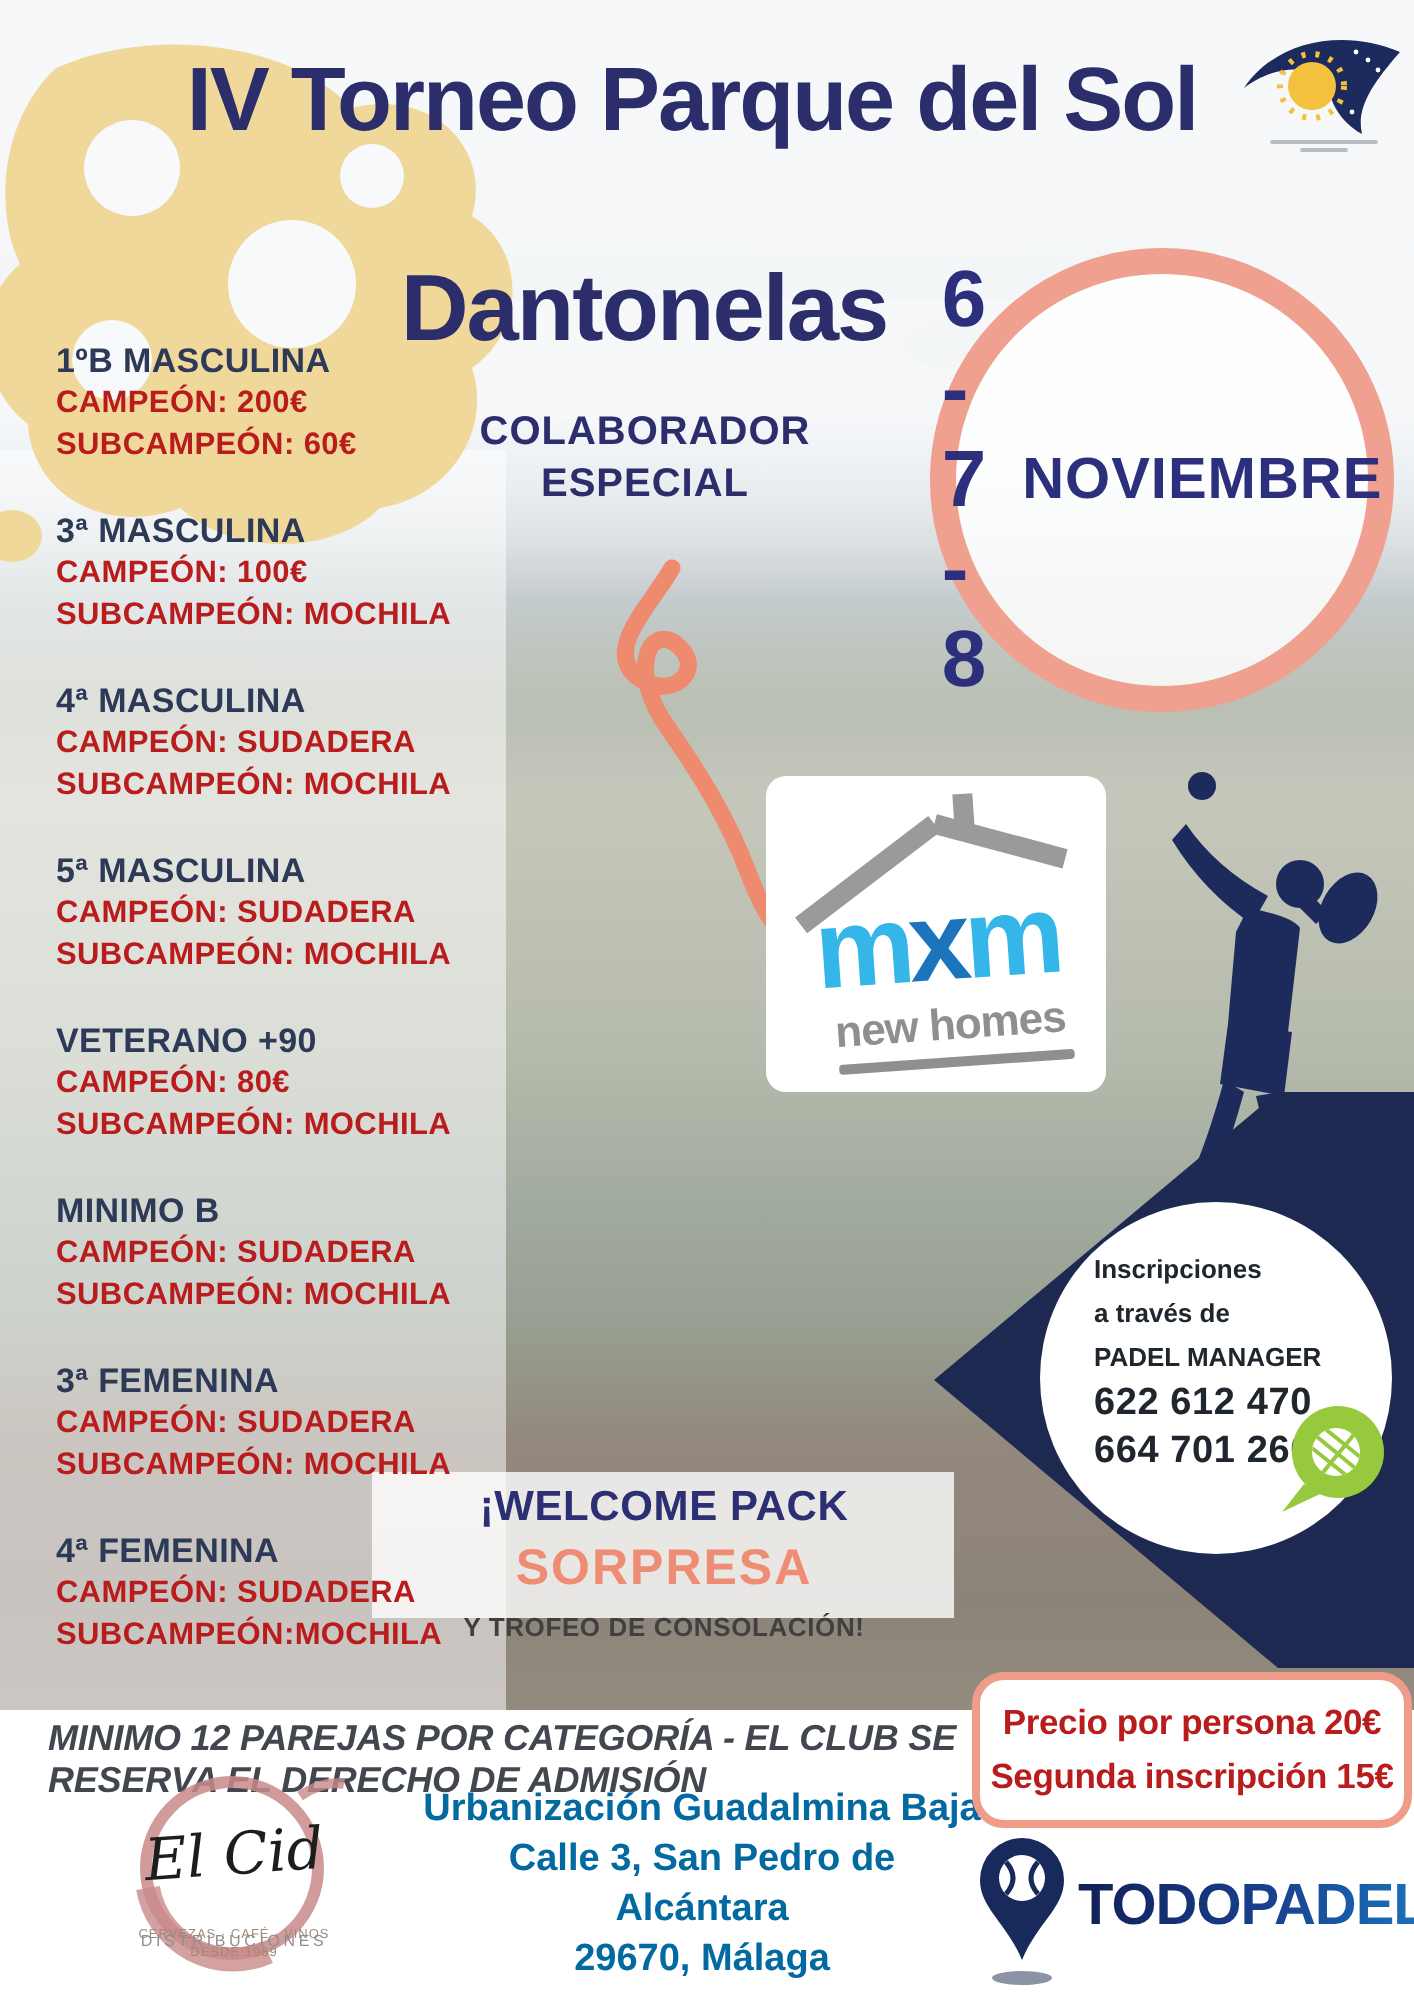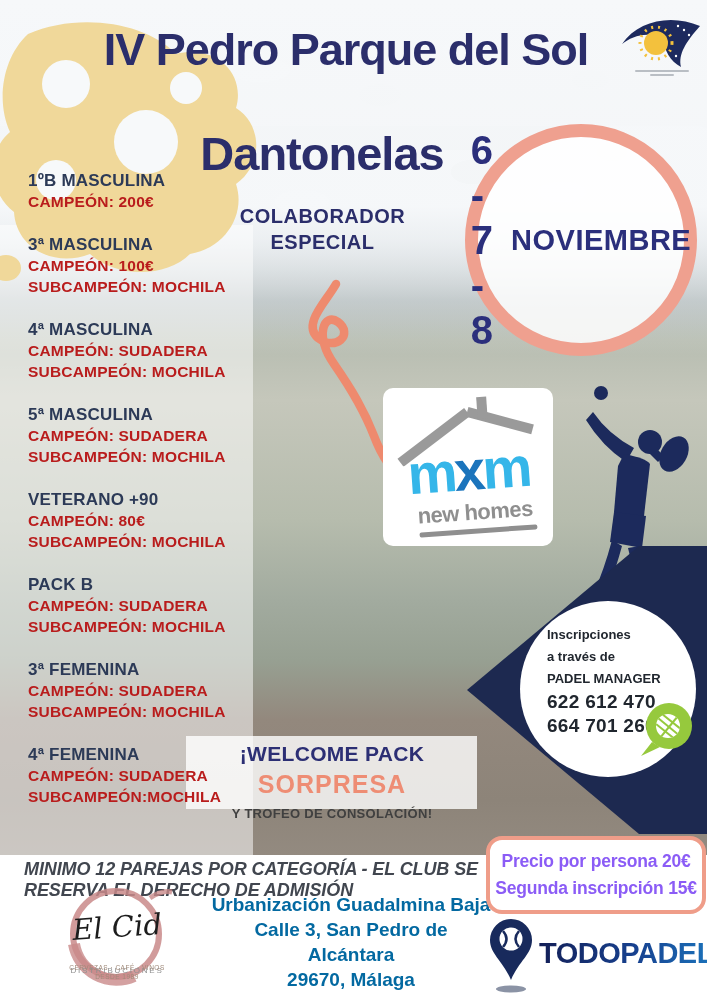--- a/index.html
+++ b/index.html
@@ -114,21 +114,21 @@
   .w-line2{font-size:13px;font-weight:700;color:#404040;line-height:24px;letter-spacing:.3px;}
 
   
   .disclaimer{left:24px;top:859px;width:470px;font-size:18px;font-weight:700;font-style:italic;
     color:#41464f;letter-spacing:-.1px;}
   .address{left:196px;top:892px;width:310px;text-align:center;font-size:19px;font-weight:700;
     color:#0369a1;line-height:25px;}
   .price-box{left:486px;top:836px;width:212px;height:70px;background:#fff;
     border:4px solid #ef9d89;border-radius:16px;display:flex;flex-direction:column;
     align-items:center;justify-content:center;}
-  .price-line{font-size:17.5px;font-weight:700;color:#8b5cf6;line-height:27px;letter-spacing:-.2px;}
+  .price-line{font-size:17.5px;font-weight:700;color:#b91c1c;line-height:27px;letter-spacing:-.2px;}
 
   .todopadel{left:485px;top:913px;width:220px;height:85px;}
   .tp-text{position:absolute;left:54px;top:24px;font-size:29px;font-weight:700;
     letter-spacing:-.5px;color:#1c3f8f;}
   @supports ((-webkit-background-clip: text) or (background-clip: text)){
     .tp-text{background-image:linear-gradient(90deg,#131f57 0%,#17418f 55%,#1b74bc 100%);
       -webkit-background-clip:text;background-clip:text;
       -webkit-text-fill-color:transparent;color:transparent;}}
 
   
@@ -187,21 +187,21 @@
     <ellipse cx="114" cy="86" rx="13" ry="19" transform="rotate(30 114 86)"></ellipse>
     <path d="M98,94 L88,84 L94,78 L104,88 Z"></path>
     <path d="M64,86 Q86,90 90,96 L84,148 Q62,154 54,144 L58,98 Z"></path>
     <path d="M54,144 L86,148 L82,180 L50,174 Z"></path>
     <path d="M52,172 Q44,202 34,224 L24,248 L34,252 Q50,222 62,178 Z"></path>
     <path d="M80,178 Q88,208 96,230 L102,254 L92,256 Q78,224 68,180 Z"></path>
   </svg>
 
   <div class="abs hex"></div>
 
-  <div class="abs title1">IV Pedro Parque del Sol</div>
+  <div class="abs title1">IV Torneo Parque del Sol</div>
   <div class="abs title2">Dantonelas</div>
   <div class="abs collab">
     <div>COLABORADOR</div>
     <div>ESPECIAL</div>
   </div>
 
   <div class="abs date-circle">
     <div class="date-days">6 - 7 - 8</div>
     <div class="date-month">NOVIEMBRE</div>
   </div>
@@ -219,20 +219,21 @@
     <div class="crest-caption">
       <div class="crest-bar" style="width:54px"></div>
       <div class="crest-bar" style="width:24px"></div>
     </div>
   </div>
 
   <div class="abs cats">
     <div class="cat">
       <div class="cat-name">1ºB MASCULINA</div>
       <div class="cat-line">CAMPEÓN: 200€</div>
+      <div class="cat-line">SUBCAMPEÓN: 60€</div>
     </div>
     <div class="cat">
       <div class="cat-name">3ª MASCULINA</div>
       <div class="cat-line">CAMPEÓN: 100€</div>
       <div class="cat-line">SUBCAMPEÓN: MOCHILA</div>
     </div>
     <div class="cat">
       <div class="cat-name">4ª MASCULINA</div>
       <div class="cat-line">CAMPEÓN: SUDADERA</div>
       <div class="cat-line">SUBCAMPEÓN: MOCHILA</div>
@@ -241,21 +242,21 @@
       <div class="cat-name">5ª MASCULINA</div>
       <div class="cat-line">CAMPEÓN: SUDADERA</div>
       <div class="cat-line">SUBCAMPEÓN: MOCHILA</div>
     </div>
     <div class="cat">
       <div class="cat-name">VETERANO +90</div>
       <div class="cat-line">CAMPEÓN: 80€</div>
       <div class="cat-line">SUBCAMPEÓN: MOCHILA</div>
     </div>
     <div class="cat">
-      <div class="cat-name">PACK B</div>
+      <div class="cat-name">MINIMO B</div>
       <div class="cat-line">CAMPEÓN: SUDADERA</div>
       <div class="cat-line">SUBCAMPEÓN: MOCHILA</div>
     </div>
     <div class="cat">
       <div class="cat-name">3ª FEMENINA</div>
       <div class="cat-line">CAMPEÓN: SUDADERA</div>
       <div class="cat-line">SUBCAMPEÓN: MOCHILA</div>
     </div>
     <div class="cat">
       <div class="cat-name">4ª FEMENINA</div>

